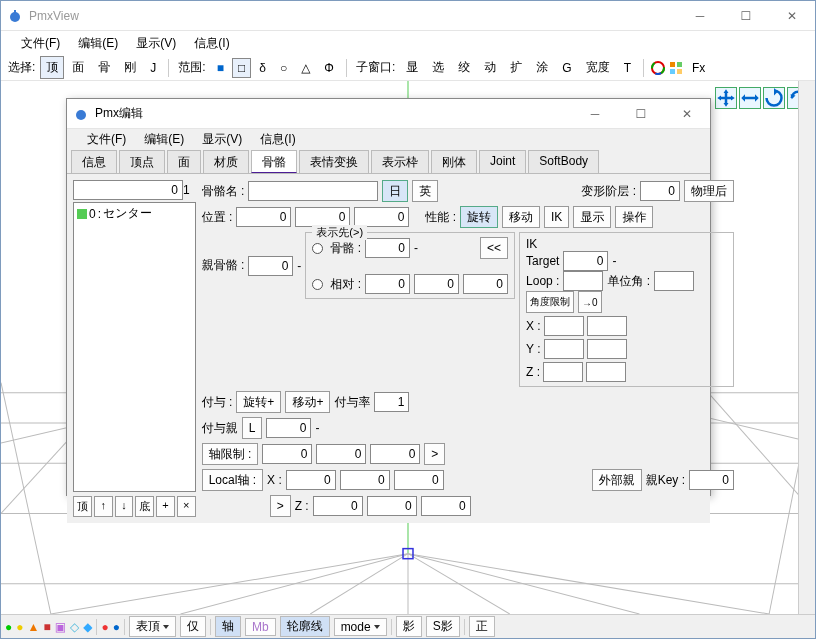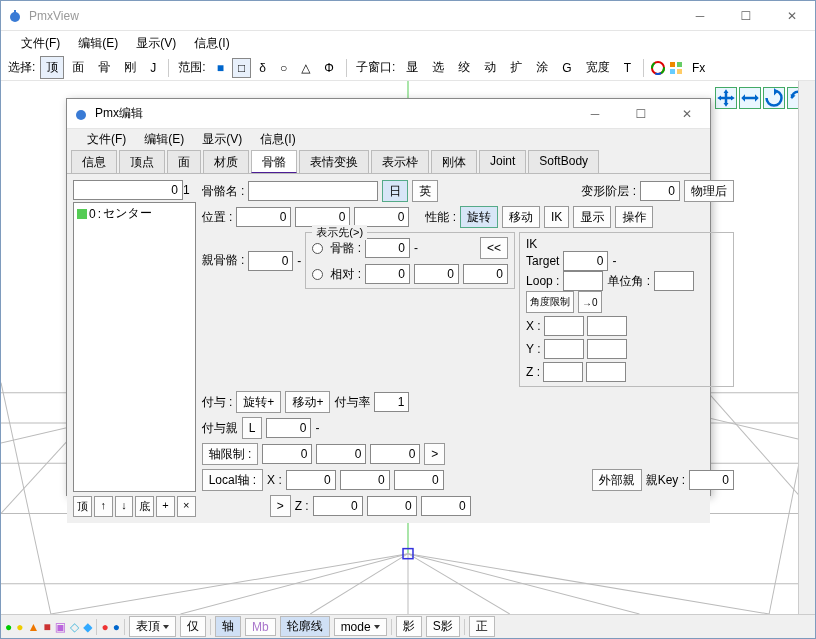--- a/index.html
+++ b/index.html
@@ -312,21 +312,21 @@
           <div class="grp">
             <span class="legend">表示先(&gt;)</span>
             <div class="row">
               <span class="radio"></span>
               <span class="lbl">骨骼 :</span>
               <input class="field" style="width: 45px;" value="0">
               <span>-</span>
               <span style="flex:1"></span>
               <span class="btn">&lt;&lt;</span>
             </div>
-            <div class="row" style="margin-top:5px">
+            <div class="row" style="margin-top:15px">
               <span class="radio"></span>
               <span class="lbl">相对 :</span>
               <input class="field" style="width: 45px;" value="0">
               <input class="field" style="width: 45px;" value="0">
               <input class="field" style="width: 45px;" value="0">
             </div>
           </div>
         </div>
 
         <div class="ik-panel" style="width:215px">

